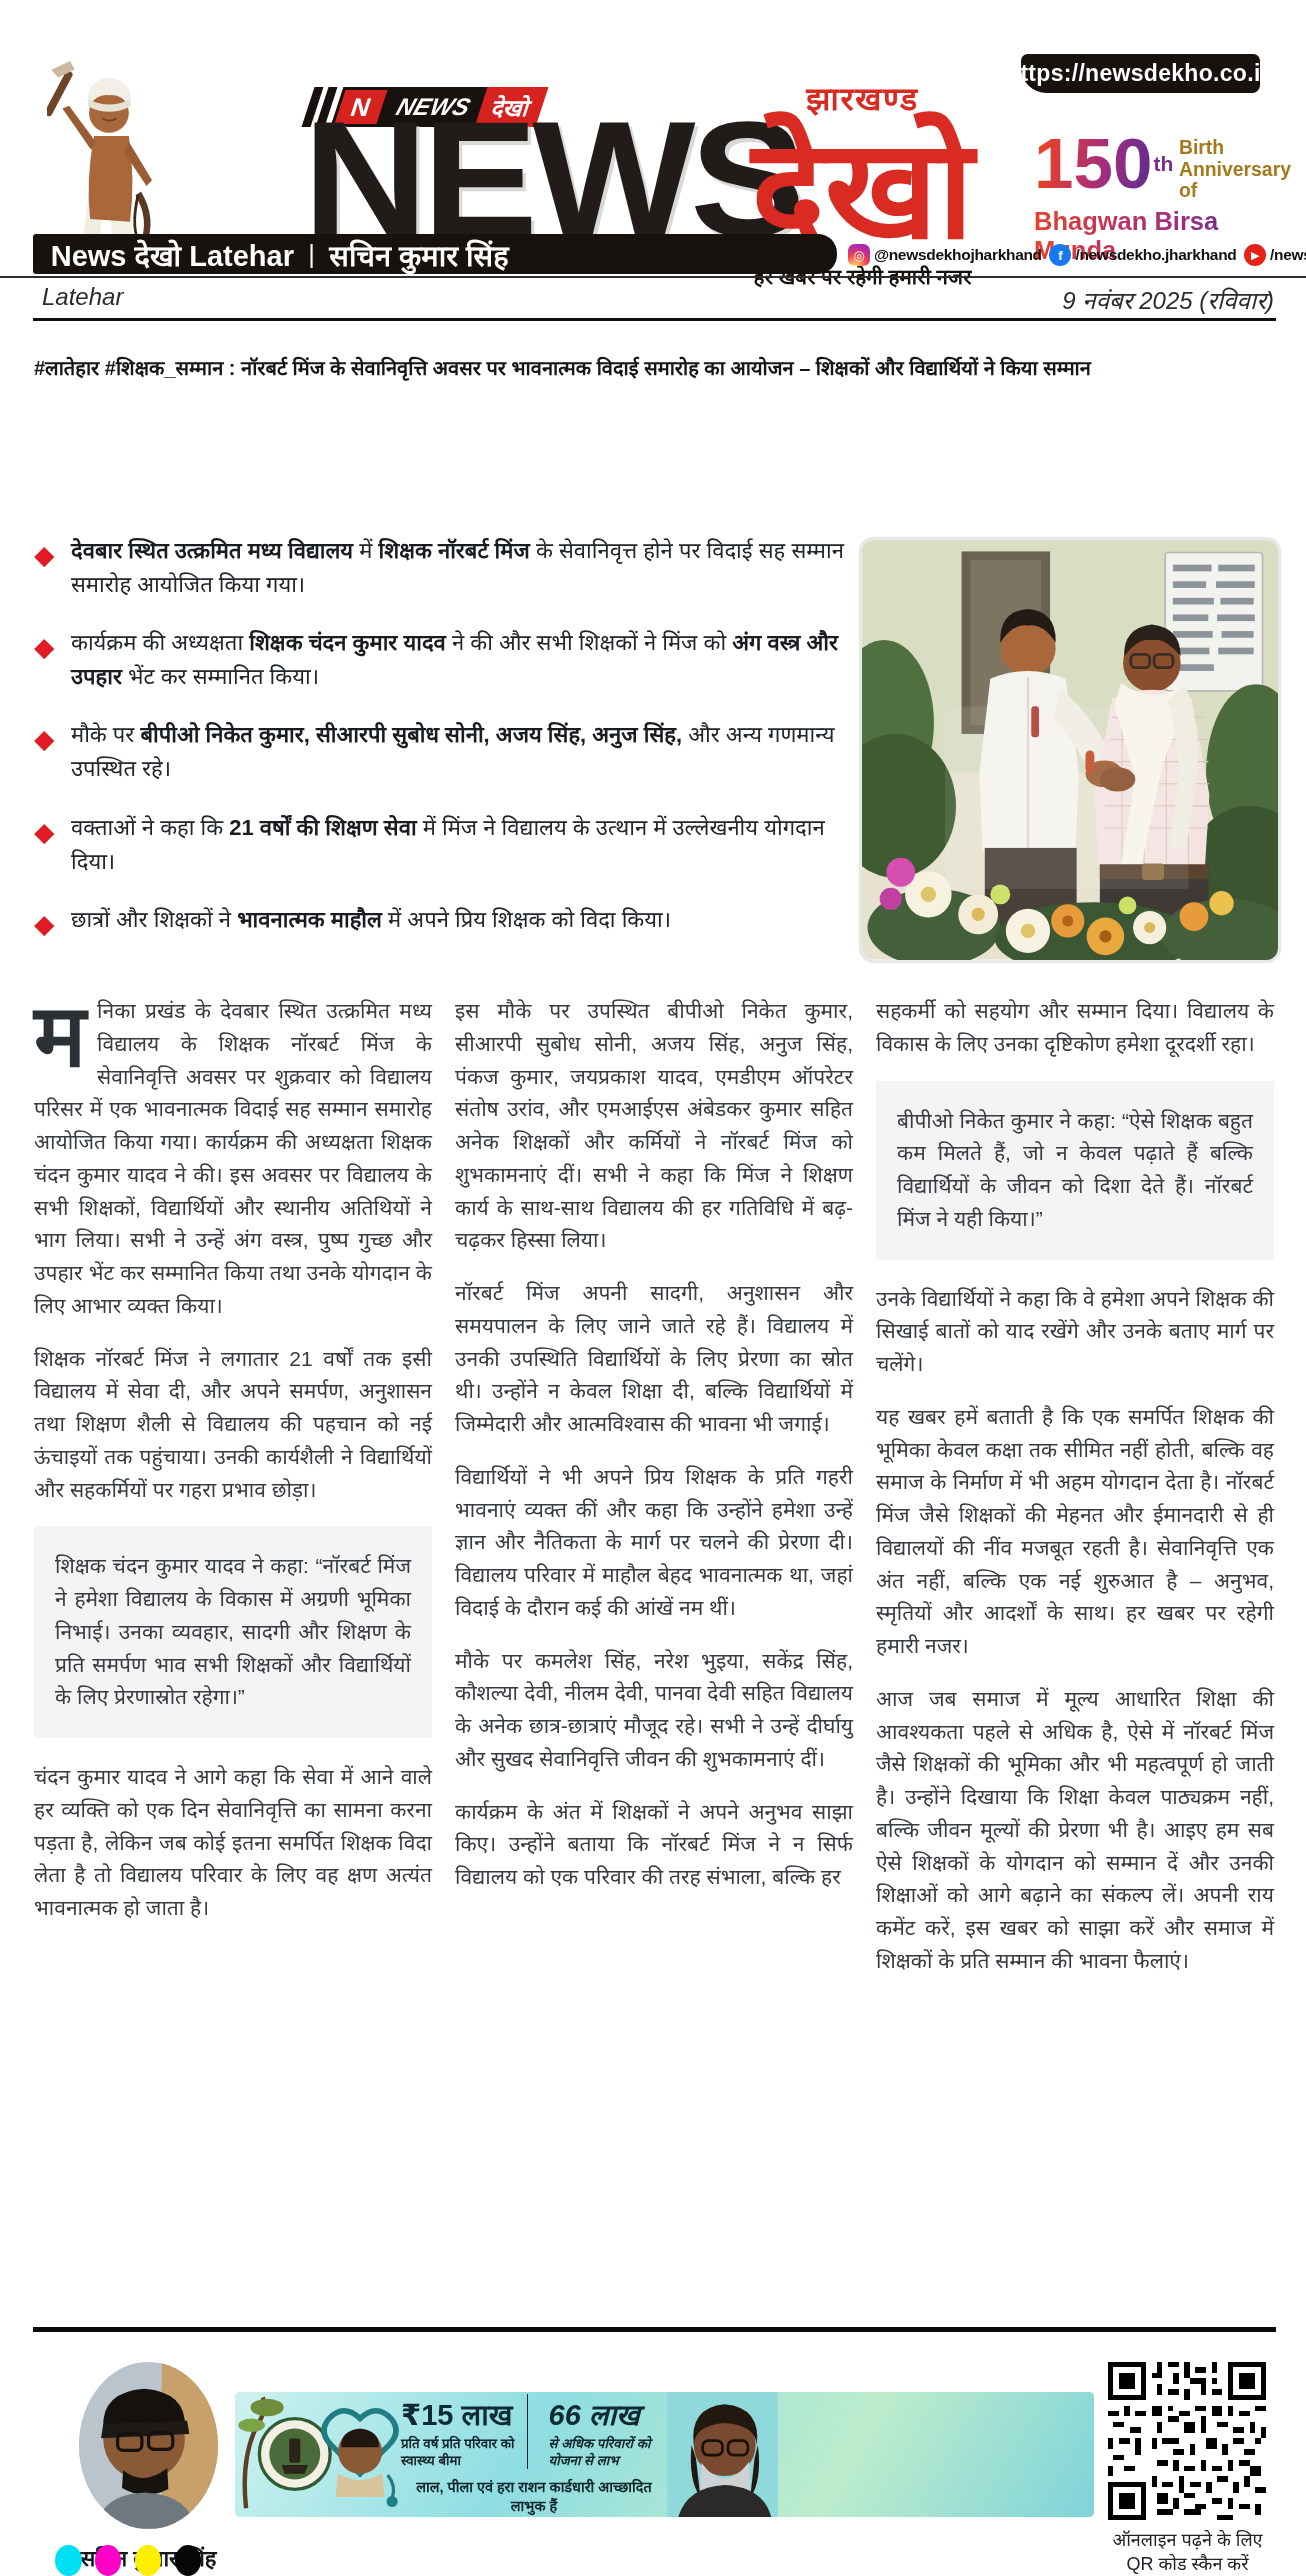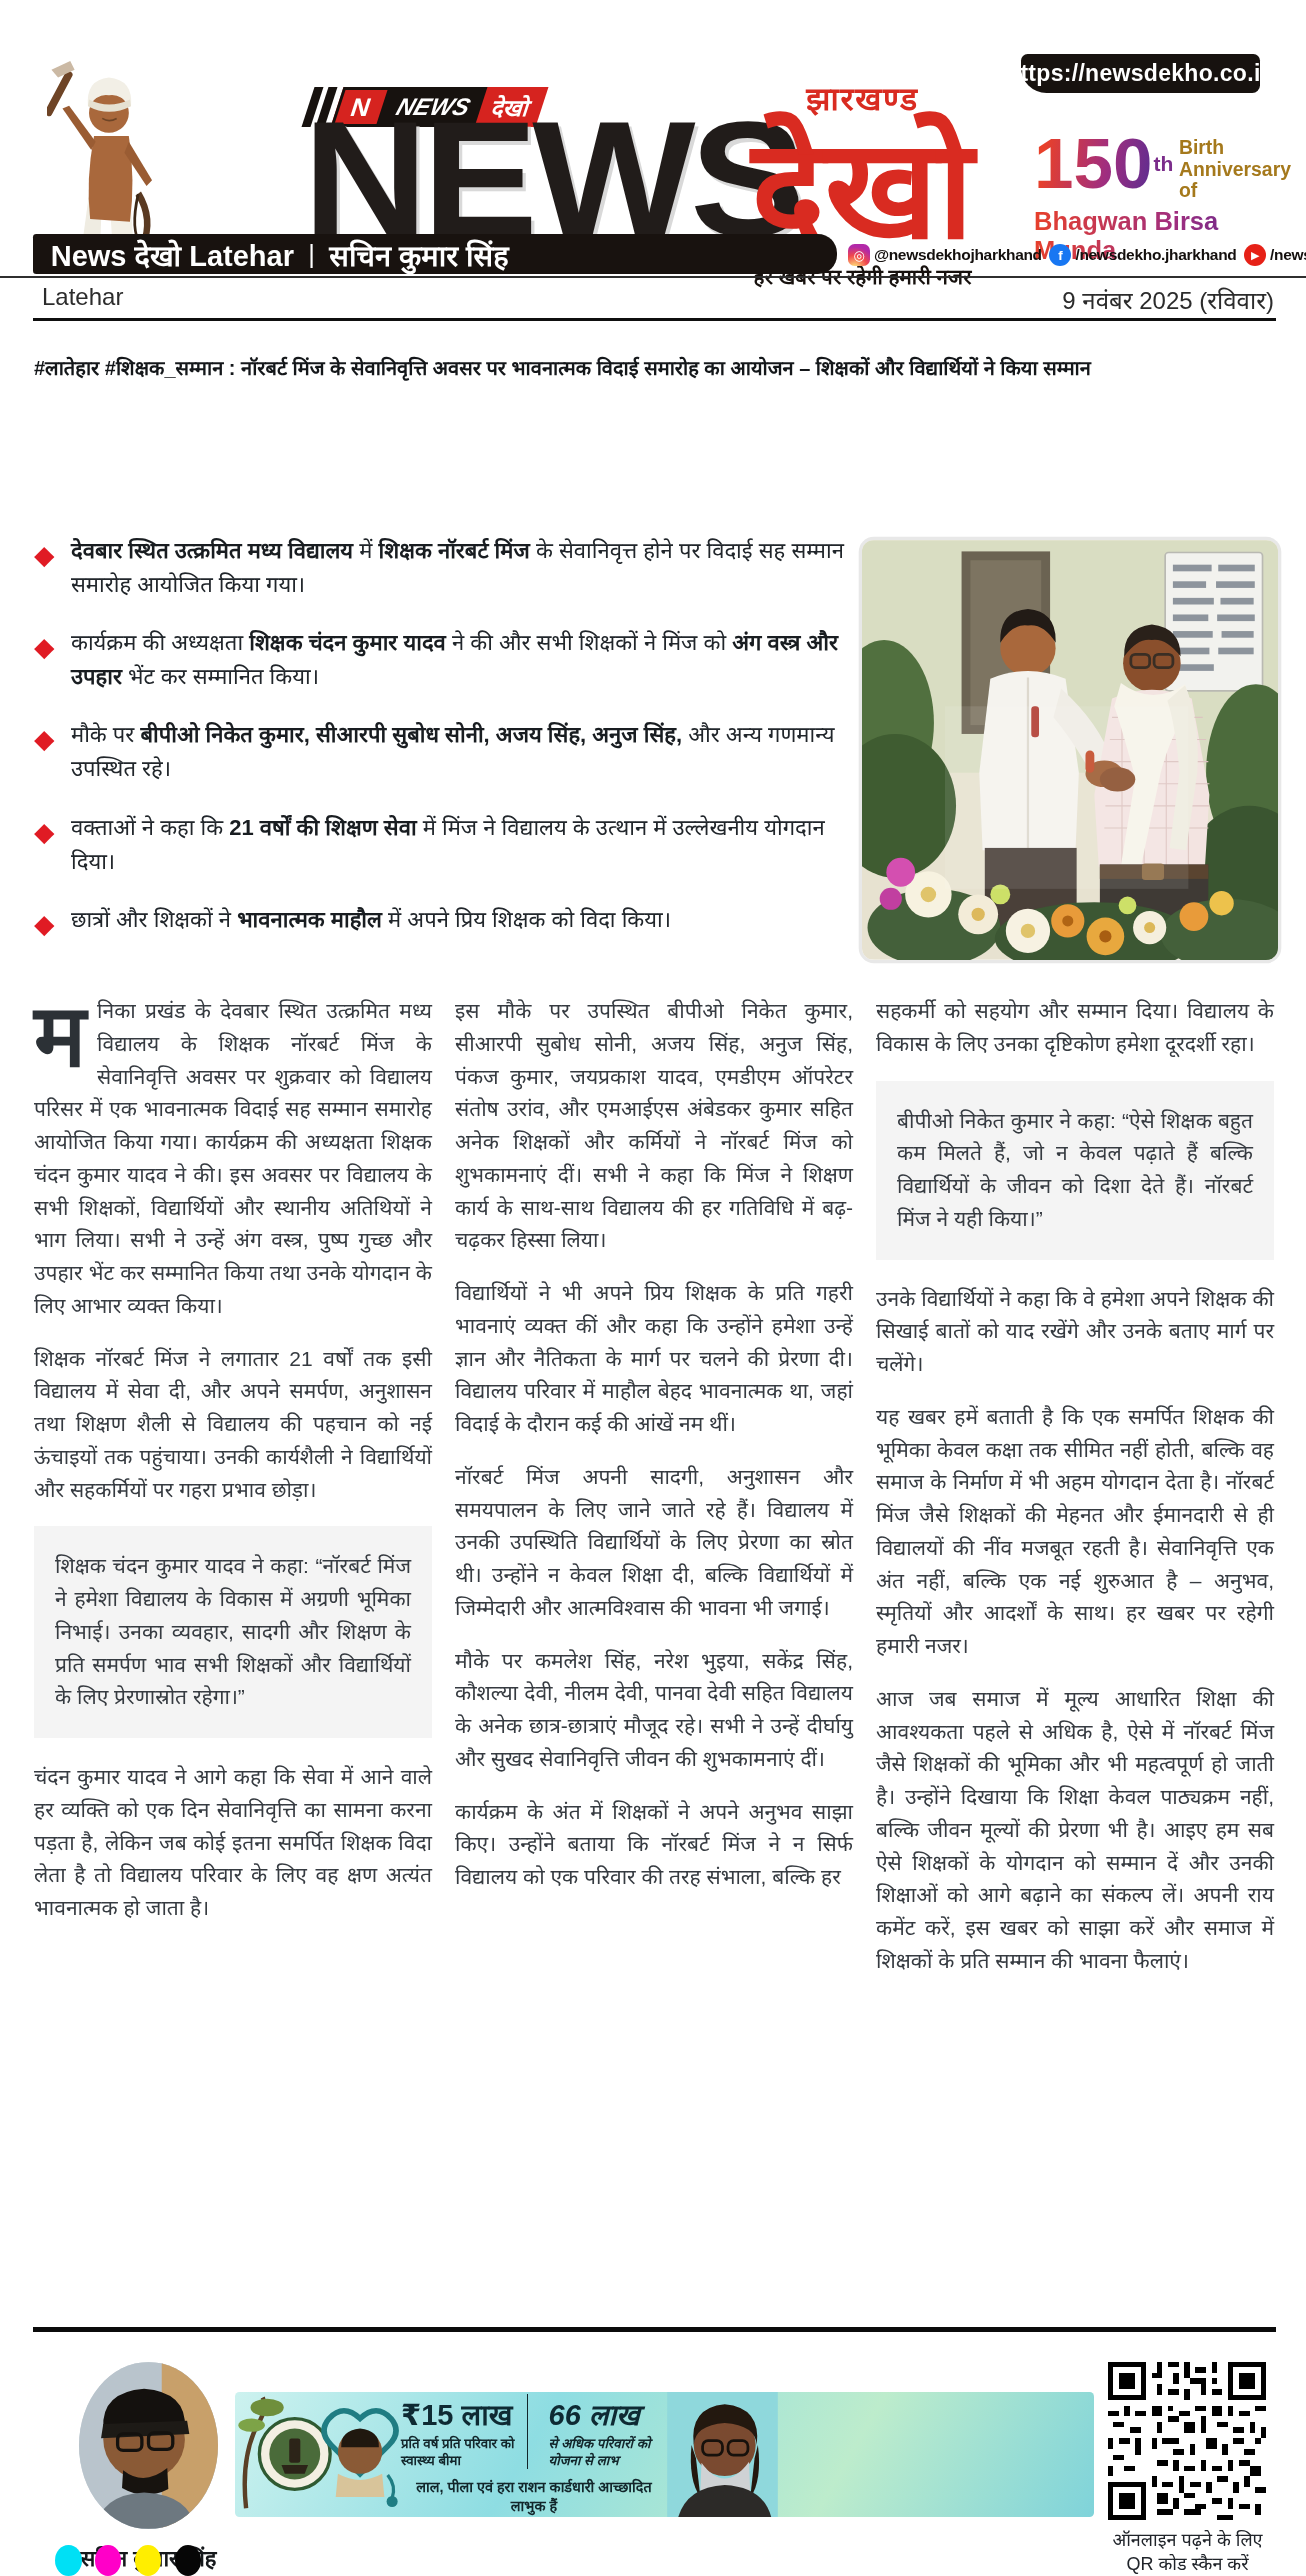--- a/index.html
+++ b/index.html
@@ -46,21 +46,21 @@
   .soc b{font-size:15.5px;color:#14100e;letter-spacing:-0.3px;}
   .soc-ic{width:22px;height:22px;border-radius:50%;display:flex;align-items:center;justify-content:center;
     color:#fff;font-size:13.3px;font-weight:900;flex:none;}
   .ic-ig{background:radial-gradient(circle at 30% 110%,#ffd676 8%,#f0474c 45%,#b229a8 75%);border-radius:6.6px;}
   .ic-fb{background:#1877f2;}
   .ic-yt{background:#e62117;font-size:11px;}
   .header-hairline{position:absolute;left:0;top:276px;width:1306px;height:1.7px;background:#2f2f2f;}
 
   
   .dateline{position:absolute;left:42px;top:283px;width:1232px;display:flex;justify-content:space-between;
-    font-size:24px;color:#2c2c2c;}
+    font-size:24px;color:#2c2c2c;font-style:italic;}
   .date-rule{position:absolute;left:33px;top:318px;width:1243px;height:2.8px;background:#0f0f0f;}
   .hashtag{position:absolute;left:34px;top:334px;width:1240px;font-size:20px;font-weight:bold;color:#14171a;}
   .headline{position:absolute;left:34px;top:361px;width:1243px;margin:0;font-size:46px;font-weight:800;
     line-height:1.32;color:#23262a;letter-spacing:-0.6px;}
 
   
   .summary{position:absolute;left:34px;top:534px;width:816px;}
   .summary ul{list-style:none;margin:0;padding:0;}
   .summary li{position:relative;padding-left:37px;font-size:22px;line-height:1.55;color:#21262b;margin-bottom:24px;}
   .diamond{position:absolute;left:0;top:1.1px;color:#e01b24;font-size:26.6px;}
@@ -306,22 +306,22 @@
     <div class="col">
       <p><span class="dropcap">म</span><span>निका प्रखंड के देवबार स्थित उत्क्रमित मध्य विद्यालय के शिक्षक नॉरबर्ट मिंज के सेवानिवृत्ति अवसर पर शुक्रवार को विद्यालय परिसर में एक भावनात्मक विदाई सह सम्मान समारोह आयोजित किया गया। कार्यक्रम की अध्यक्षता शिक्षक चंदन कुमार यादव ने की। इस अवसर पर विद्यालय के सभी शिक्षकों, विद्यार्थियों और स्थानीय अतिथियों ने भाग लिया। सभी ने उन्हें अंग वस्त्र, पुष्प गुच्छ और उपहार भेंट कर सम्मानित किया तथा उनके योगदान के लिए आभार व्यक्त किया।</span></p>
       <p>शिक्षक नॉरबर्ट मिंज ने लगातार 21 वर्षों तक इसी विद्यालय में सेवा दी, और अपने समर्पण, अनुशासन तथा शिक्षण शैली से विद्यालय की पहचान को नई ऊंचाइयों तक पहुंचाया। उनकी कार्यशैली ने विद्यार्थियों और सहकर्मियों पर गहरा प्रभाव छोड़ा।</p>
       <div class="quote">
         <p>शिक्षक चंदन कुमार यादव ने कहा: “नॉरबर्ट मिंज ने हमेशा विद्यालय के विकास में अग्रणी भूमिका निभाई। उनका व्यवहार, सादगी और शिक्षण के प्रति समर्पण भाव सभी शिक्षकों और विद्यार्थियों के लिए प्रेरणास्रोत रहेगा।”</p>
       </div>
       <p>चंदन कुमार यादव ने आगे कहा कि सेवा में आने वाले हर व्यक्ति को एक दिन सेवानिवृत्ति का सामना करना पड़ता है, लेकिन जब कोई इतना समर्पित शिक्षक विदा लेता है तो विद्यालय परिवार के लिए वह क्षण अत्यंत भावनात्मक हो जाता है।</p>
     </div>
     <div class="col">
       <p>इस मौके पर उपस्थित बीपीओ निकेत कुमार, सीआरपी सुबोध सोनी, अजय सिंह, अनुज सिंह, पंकज कुमार, जयप्रकाश यादव, एमडीएम ऑपरेटर संतोष उरांव, और एमआईएस अंबेडकर कुमार सहित अनेक शिक्षकों और कर्मियों ने नॉरबर्ट मिंज को शुभकामनाएं दीं। सभी ने कहा कि मिंज ने शिक्षण कार्य के साथ-साथ विद्यालय की हर गतिविधि में बढ़-चढ़कर हिस्सा लिया।</p>
+      <p>नॉरबर्ट मिंज अपनी सादगी, अनुशासन और समयपालन के लिए जाने जाते रहे हैं। विद्यालय में उनकी उपस्थिति विद्यार्थियों के लिए प्रेरणा का स्रोत थी। उन्होंने न केवल शिक्षा दी, बल्कि विद्यार्थियों में जिम्मेदारी और आत्मविश्वास की भावना भी जगाई।</p>
       <p>विद्यार्थियों ने भी अपने प्रिय शिक्षक के प्रति गहरी भावनाएं व्यक्त कीं और कहा कि उन्होंने हमेशा उन्हें ज्ञान और नैतिकता के मार्ग पर चलने की प्रेरणा दी। विद्यालय परिवार में माहौल बेहद भावनात्मक था, जहां विदाई के दौरान कई की आंखें नम थीं।</p>
-      <p>नॉरबर्ट मिंज अपनी सादगी, अनुशासन और समयपालन के लिए जाने जाते रहे हैं। विद्यालय में उनकी उपस्थिति विद्यार्थियों के लिए प्रेरणा का स्रोत थी। उन्होंने न केवल शिक्षा दी, बल्कि विद्यार्थियों में जिम्मेदारी और आत्मविश्वास की भावना भी जगाई।</p>
       <p>मौके पर कमलेश सिंह, नरेश भुइया, सकेंद्र सिंह, कौशल्या देवी, नीलम देवी, पानवा देवी सहित विद्यालय के अनेक छात्र-छात्राएं मौजूद रहे। सभी ने उन्हें दीर्घायु और सुखद सेवानिवृत्ति जीवन की शुभकामनाएं दीं।</p>
       <p>कार्यक्रम के अंत में शिक्षकों ने अपने अनुभव साझा किए। उन्होंने बताया कि नॉरबर्ट मिंज ने न सिर्फ विद्यालय को एक परिवार की तरह संभाला, बल्कि हर</p>
     </div>
     <div class="col">
       <p>सहकर्मी को सहयोग और सम्मान दिया। विद्यालय के विकास के लिए उनका दृष्टिकोण हमेशा दूरदर्शी रहा।</p>
       <div class="quote">
         <p>बीपीओ निकेत कुमार ने कहा: “ऐसे शिक्षक बहुत कम मिलते हैं, जो न केवल पढ़ाते हैं बल्कि विद्यार्थियों के जीवन को दिशा देते हैं। नॉरबर्ट मिंज ने यही किया।”</p>
       </div>
       <p>उनके विद्यार्थियों ने कहा कि वे हमेशा अपने शिक्षक की सिखाई बातों को याद रखेंगे और उनके बताए मार्ग पर चलेंगे।</p>
       <p>यह खबर हमें बताती है कि एक समर्पित शिक्षक की भूमिका केवल कक्षा तक सीमित नहीं होती, बल्कि वह समाज के निर्माण में भी अहम योगदान देता है। नॉरबर्ट मिंज जैसे शिक्षकों की मेहनत और ईमानदारी से ही विद्यालयों की नींव मजबूत रहती है। सेवानिवृत्ति एक अंत नहीं, बल्कि एक नई शुरुआत है – अनुभव, स्मृतियों और आदर्शों के साथ। हर खबर पर रहेगी हमारी नजर।</p>

